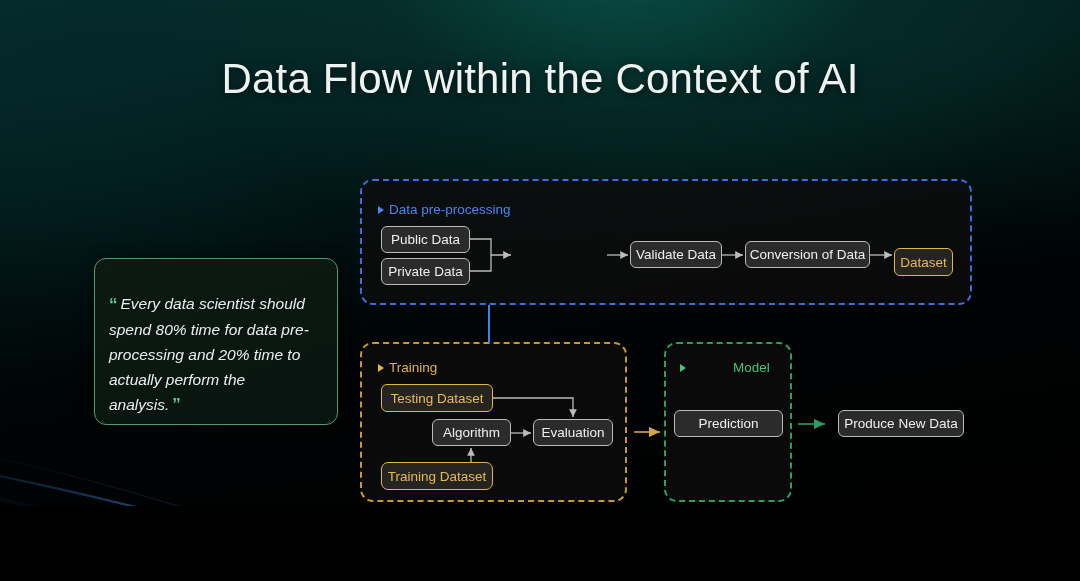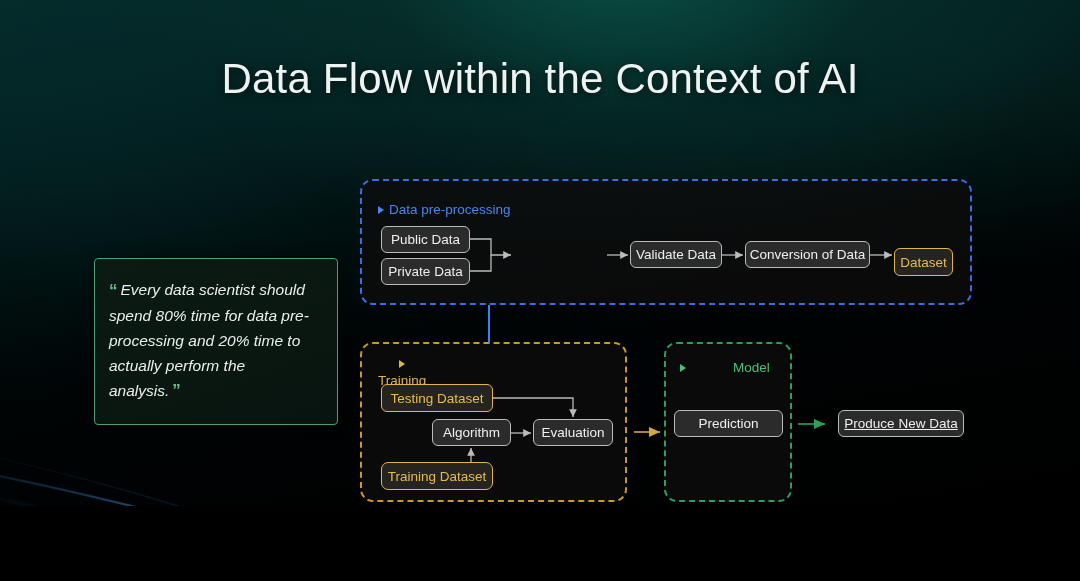--- a/index.html
+++ b/index.html
@@ -35,22 +35,22 @@
   }
 
   
   #quote-card {
     position: absolute;
     left: 94px; top: 258px;
     width: 244px; height: 167px;
     box-sizing: border-box;
     background: linear-gradient(160deg, #0c1a14 0%, #0a1711 60%, #08140f 100%);
     border: 1.4px solid #4e9c72;
-    border-radius: 4px;
-    padding: 18px 16px 14px 14px;
+    border-radius: 12px;
+    padding: 32px 16px 14px 14px;
     box-shadow: 0 0 14px rgba(0,0,0,0.5);
   }
   #quote-text {
     color: #e9eeec;
     font-size: 15.5px;
     font-style: italic;
     line-height: 25px;
     font-weight: 500;
     margin: 0;
   }
@@ -83,21 +83,21 @@
     white-space: nowrap;
   }
   .group-label .tri {
     width: 0; height: 0;
     border-left: 6px solid currentColor;
     border-top: 4.5px solid transparent;
     border-bottom: 4.5px solid transparent;
     display: inline-block;
   }
   .lbl-blue  { color: #4a86f0; }
-  .lbl-amber { color: #e0b64a; flex-direction: column; }
+  .lbl-amber { color: #e0b64a; }
   .lbl-green { color: #4cc07a; gap: 47px; }
 
   
   .node {
     position: absolute;
     box-sizing: border-box;
     display: flex;
     align-items: center;
     justify-content: center;
     border-radius: 6px;
@@ -196,21 +196,21 @@
   <div class="group green" style="left:664px; top:342px; width:128px; height:160px;">
     <div class="group-label lbl-green" style="left:14px; top:16px;">
       <span class="tri"></span>
       <span>Model</span>
     </div>
   </div>
   <div class="node" style="left:674px; top:410px; width:109px;">
     <span>Prediction</span>
   </div>
 
-  <div class="node" style="left:838px; top:410px; width:126px;text-decoration:underline;">
+  <div class="node" style="left:838px; top:410px; width:126px;">
     <span>Produce New Data</span>
   </div>
 
   <svg class="wires" viewBox="0 0 1080 581">
     <defs>
       <marker id="ahGray" markerWidth="7" markerHeight="7" refX="6" refY="3" orient="auto">
         <path d="M0,0 L6,3 L0,6 z" fill="#b9bcbb"></path>
       </marker>
       <marker id="ahGold" markerWidth="8" markerHeight="8" refX="7" refY="3.2" orient="auto">
         <path d="M0,0 L7,3.2 L0,6.4 z" fill="#d6a73f"></path>

